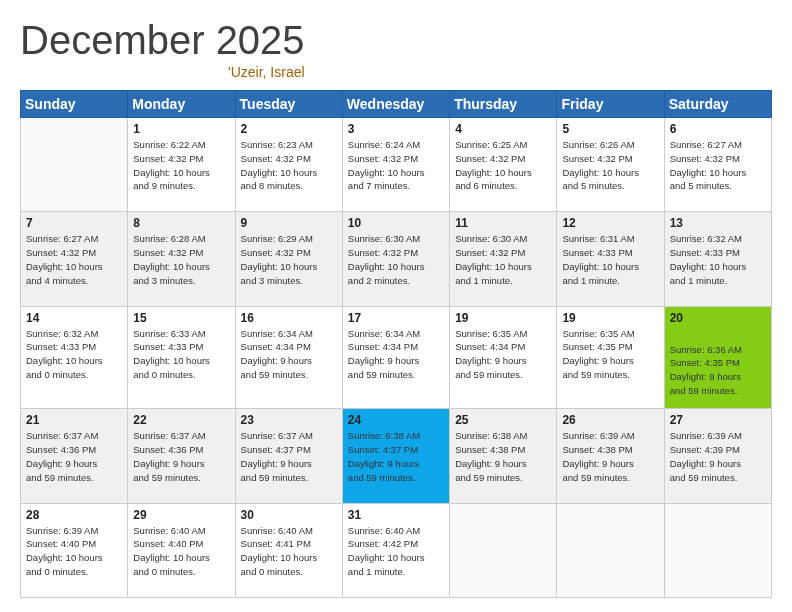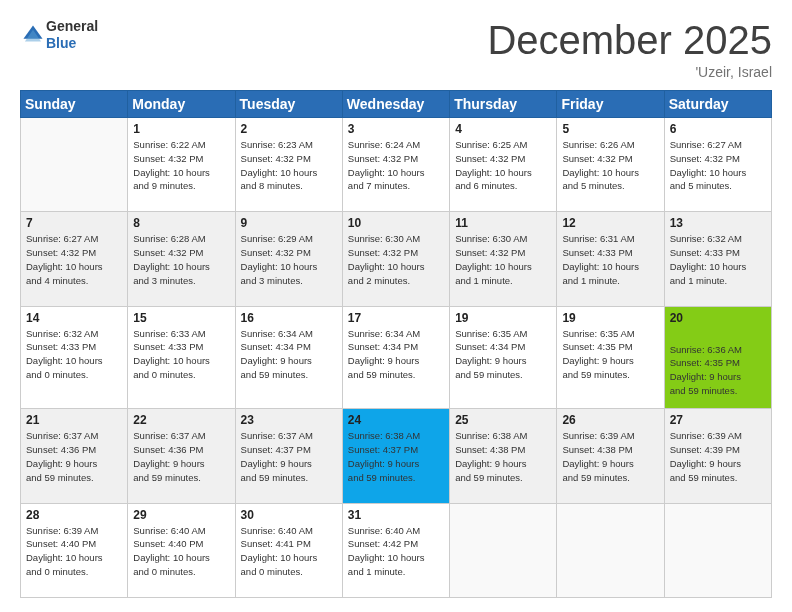--- a/index.html
+++ b/index.html
@@ -37,21 +37,21 @@
       text-align: right;
     }
     .month-title {
       font-size: 40px;
       font-weight: normal;
       color: #404040;
       line-height: 1.1;
     }
     .location {
       font-size: 14px;
-      color: #737373;
+      color: #a16207;
       margin-top: 2px;
     }
     .calendar {
       flex: 1;
       border: 1px solid #ccc;
       border-collapse: collapse;
       width: 100%;
       table-layout: fixed;
     }
     .calendar th {
@@ -85,32 +85,20 @@
       font-size: 9.5px;
       line-height: 1.45;
       color: #333;
     }
   </style>
 </head>
 <body>
 
 <div class="page">
   <div class="header">
-    <div class="logo">
-      <svg class="logo-icon" viewBox="0 0 30 30">
-        <polygon points="15,2 28,20 2,20" fill="#2a6db5"></polygon>
-        <polygon points="15,8 26,24 4,24" fill="#5a9fd4" opacity="0.5"></polygon>
-      </svg>
-      <div>
-        <div style="font-size:14px;font-weight:bold;line-height:1.2;">
-          <span style="color:#333">General</span><br>
-          <span style="color:#2a6db5">Blue</span>
-        </div>
-      </div>
-    </div>
     <div class="title-block">
       <div class="month-title">December 2025</div>
       <div class="location">'Uzeir, Israel</div>
     </div>
   </div>
 
   <table class="calendar">
     <thead>
       <tr>
       <th>Sunday</th>

